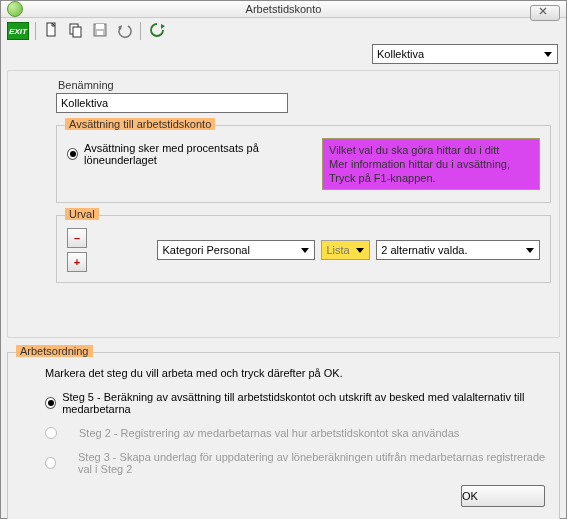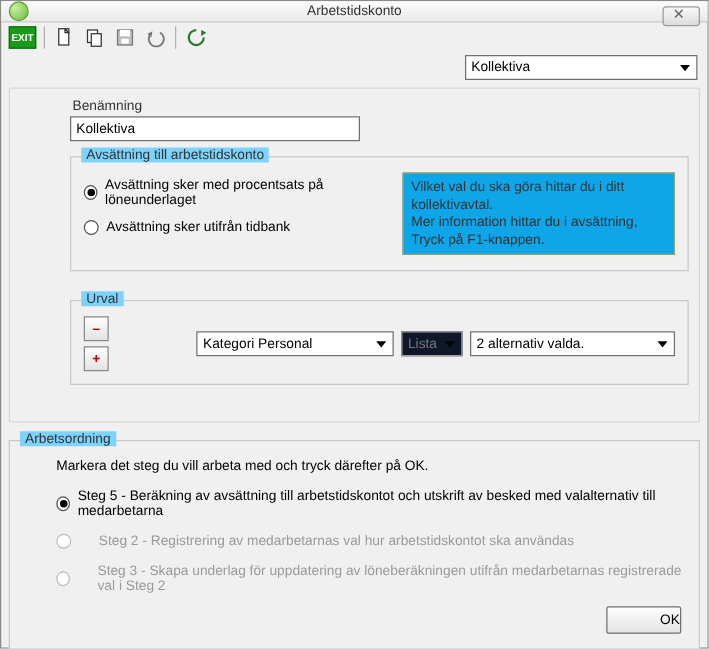--- a/index.html
+++ b/index.html
@@ -2,48 +2,48 @@
 <html><head>
 <meta charset="utf-8">
 <style>
   * { box-sizing: border-box; font-family: Tahoma, Arial, sans-serif; font-size: 11px; }
   body { margin:0; padding:0; background:#fff; }
   .window { width:567px; height:519px; border:1px solid #8a8a8a; background:#f0f0f0; display:flex; flex-direction:column; }
   .titlebar { height:26px; background:linear-gradient(#fdfdfd,#e9e9e9); border-bottom:1px solid #c9c9c9; display:flex; align-items:center; position:relative; }
   .titlebar .app-icon { width:16px; height:16px; margin-left:6px; border-radius:50%; background:radial-gradient(circle at 30% 30%,#c8f0a0,#6dbb3c); border:1px solid #5a9a30; }
   .titlebar .title { position:absolute; left:50%; transform:translateX(-50%); color:#333; }
   .titlebar .close { position:absolute; right:6px; top:4px; width:30px; height:16px; border:1px solid #9a9a9a; border-radius:3px; background:linear-gradient(#f8f8f8,#dcdcdc); color:#666; text-align:center; line-height:12px; font-size:10px; cursor:pointer; }
-  .toolbar { height:26px; display:flex; align-items:center; padding:2px 6px; gap:4px; }
+  .toolbar { height:26px; display:flex; align-items:flex-end; padding:2px 6px; gap:4px;font-style:italic; }
   .tb-btn { width:20px; height:20px; display:flex; align-items:center; justify-content:center; cursor:pointer; }
   .tb-sep { width:1px; height:18px; background:#b0b0b0; margin:0 2px; }
   .tb-btn svg { width:16px; height:16px; }
   .exit-btn { width:22px; height:18px; background:#1a9a1a; color:#fff; font-weight:bold; font-size:8px; display:flex; align-items:center; justify-content:center; border:1px solid #0d6d0d; cursor:pointer; }
   .top-combo-row { display:flex; justify-content:flex-end; padding:2px 8px 6px 8px; }
   .combo { height:20px; background:#fff; border:1px solid #707070; display:flex; align-items:center; padding-left:4px; position:relative; cursor:pointer; }
   .combo .arrow { position:absolute; right:2px; top:2px; width:14px; height:14px; display:flex; align-items:center; justify-content:center; }
   .combo .arrow:after { content:""; border-left:4px solid transparent; border-right:4px solid transparent; border-top:5px solid #000; }
   .content { flex:1; padding:0 6px 8px 6px; display:flex; flex-direction:column; }
   .panel { border:1px solid #d6d6d6; background:#f0f0f0; border-radius:2px; padding:6px 8px 10px 8px; position:relative; }
   .group { position:relative; border:1px solid #c8c8c8; background:#f0f0f0; margin-top:10px; padding:12px 10px 10px 10px; }
-  .group > .legend { position:absolute; top:-8px; left:8px; background:#7dd3fc; padding:0 4px; color:#333; }
+  .group > .legend { position:absolute; top:-8px; left:8px; background:#fdba74; padding:0 4px; color:#333; }
   .label { color:#333; }
   .textbox { height:20px; background:#fff; border:1px solid #707070; padding:2px 4px; color:#000; }
   .radio-row { display:flex; align-items:center; gap:6px; margin:4px 0; cursor:pointer; }
   .radio { width:12px; height:12px; border-radius:50%; border:1px solid #555; background:#fff; display:flex; align-items:center; justify-content:center; }
   .radio.checked:after { content:""; width:6px; height:6px; background:#000; border-radius:50%; }
-  .help-box { background:#0ea5e9; border:1px solid #a0a060; padding:4px 6px; color:#333; line-height:14px; }
+  .help-box { background:#d946ef; border:1px solid #a0a060; padding:4px 6px; color:#333; line-height:14px; }
   .urval-row { display:flex; align-items:center; gap:6px; }
   .sq-btn { width:20px; height:20px; border:1px solid #8a8a8a; background:linear-gradient(#fefefe,#e3e3e3); display:flex; align-items:center; justify-content:center; font-weight:bold; cursor:pointer; }
   .minus { color:#c00000; }
   .plus { color:#c00000; }
   .disabled { color:#9a9a9a;gap:22px; }
   .bold { font-weight:normal; }
-  .ok-btn { width:60px; height:22px; border:1px solid #707070; background:linear-gradient(#fdfdfd,#e4e4e4); border-radius:2px; cursor:pointer; text-align:right; line-height:20px; }
+  .ok-btn { width:84px; height:22px; border:1px solid #707070; background:linear-gradient(#fdfdfd,#e4e4e4); border-radius:2px; cursor:pointer; text-align:left; line-height:20px; }
   .footer-row { display:flex; justify-content:flex-end; padding:6px 4px 2px 4px; }
-  .readonly-combo { background:#0f172a; border:1px solid #a0a0a0; color:#777; }
+  .readonly-combo { background:#fde047; border:1px solid #a0a0a0; color:#777; }
 </style>
 </head>
 <body>
 
 <div class="window">
 
   <div class="titlebar">
     <div class="app-icon"></div>
     <div class="title">Arbetstidskonto</div>
     <div class="close">
@@ -107,35 +107,30 @@
       <input class="textbox" style="width: 232px;" value="Kollektiva">
 
       <div class="group" style="margin-top:12px; padding-bottom:12px;">
         <div class="legend">Avsättning till arbetstidskonto</div>
         <div style="display:flex; gap:10px;">
           <div style="flex:1;">
             <div class="radio-row">
               <span class="radio checked"></span>
               <span>Avsättning sker med procentsats på löneunderlaget</span>
             </div>
-            <div class="radio-row" style="margin-top:10px">
-              <span class="radio"></span>
-              <span>Avsättning sker utifrån tidbank</span>
-            </div>
           </div>
           <div class="help-box" style="width:218px">
             <div>Vilket val du ska göra hittar du i ditt</div>
-            <div>kollektivavtal.</div>
             <div>Mer information hittar du i avsättning,</div>
             <div>Tryck på F1-knappen.</div>
           </div>
         </div>
       </div>
 
-      <div class="group" style="margin-top:23px; padding:12px 10px 10px 10px;">
+      <div class="group" style="margin-top:12px; padding:12px 10px 10px 10px;">
         <div class="legend">Urval</div>
         <div class="urval-row">
           <div style="display:flex; flex-direction:column; gap:4px;">
             <div class="sq-btn minus">–</div>
             <div class="sq-btn plus">+</div>
           </div>
           <div style="width:60px"></div>
           <div class="combo" style="width:162px">
             <span>Kategori Personal</span>
             <span class="arrow"></span>

